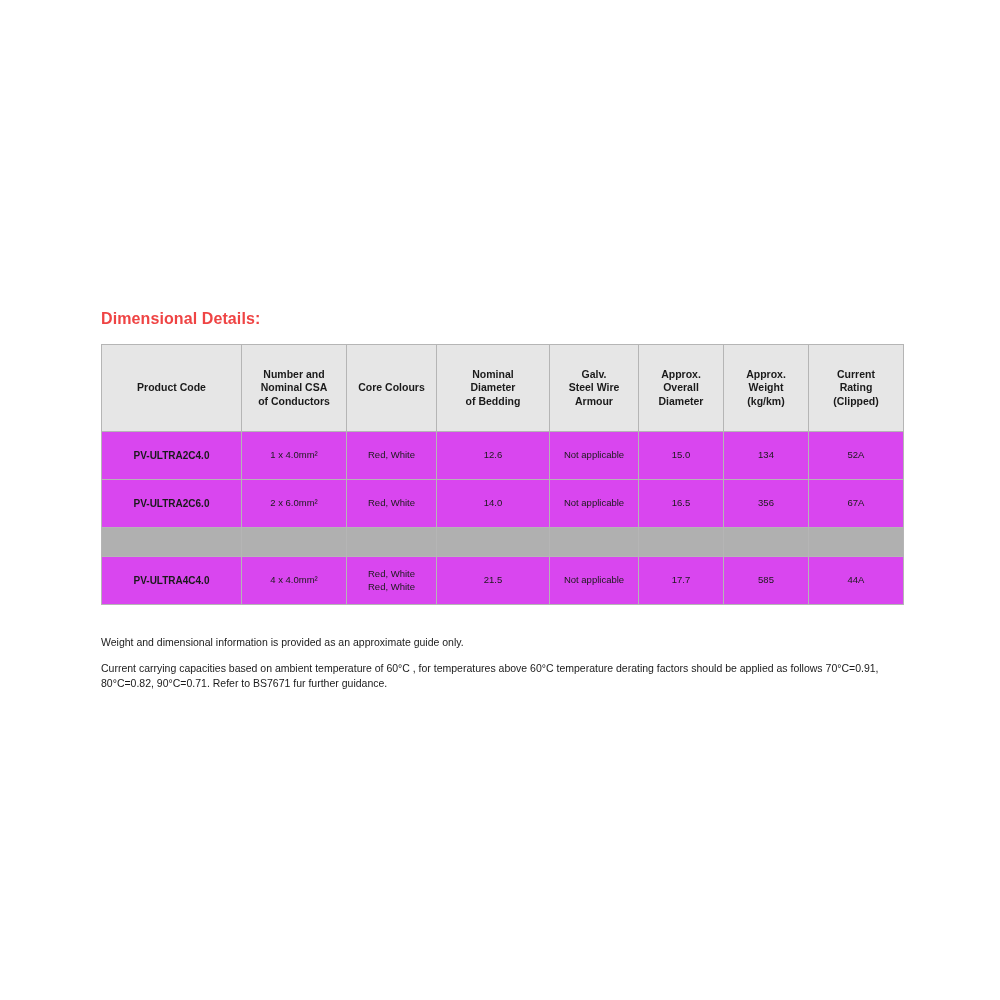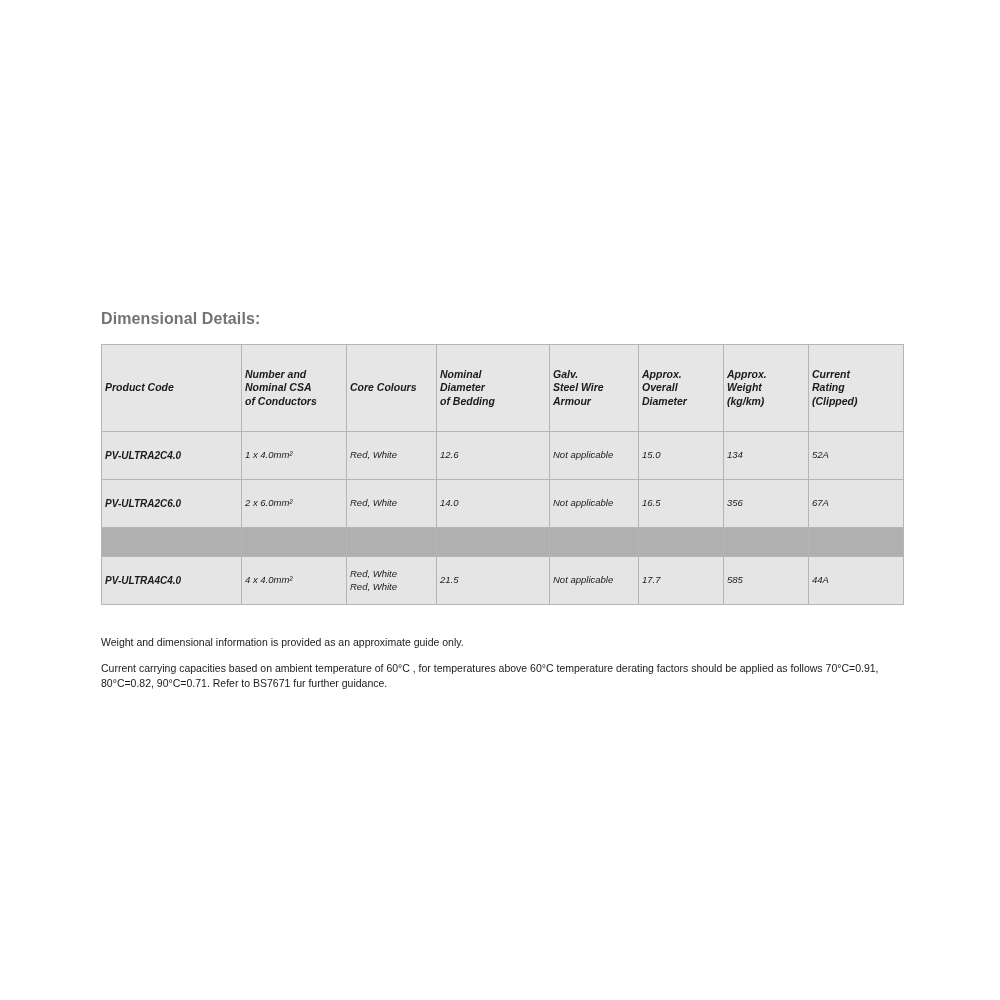--- a/index.html
+++ b/index.html
@@ -21,48 +21,47 @@
   }
   .content {
     position: absolute;
     left: 101px;
     top: 310px;
     width: 802px;
   }
   .section-title {
     font-size: 16px;
     font-weight: bold;
-    color: #737373;
+    color: #ef4444;
     margin: 0 0 16px 0;
     letter-spacing: 0.1px;
   }
   table.dim-table {
     border-collapse: collapse;
     width: 802px;
     table-layout: fixed;
     border: 1px solid #b5b5b5;
   }
   table.dim-table th,
   table.dim-table td {
     border: 1px solid #b5b5b5;
-    text-align: left;
+    text-align: center;
     vertical-align: middle;
     padding: 4px 3px;
-    font-style: italic;
   }
   thead th {
     background: #e6e6e6;
     font-size: 10.5px;
     font-weight: bold;
     line-height: 1.28;
     height: 78px;
     color: #1a1a1a;
   }
   tbody td {
-    background: #e5e5e5;
+    background: #d946ef;
     font-size: 9.5px;
     line-height: 1.3;
     height: 39px;
     color: #1a1a1a;
   }
   tbody td.code {
     font-weight: bold;
     font-size: 10px;
   }
   tbody tr.spacer td {

